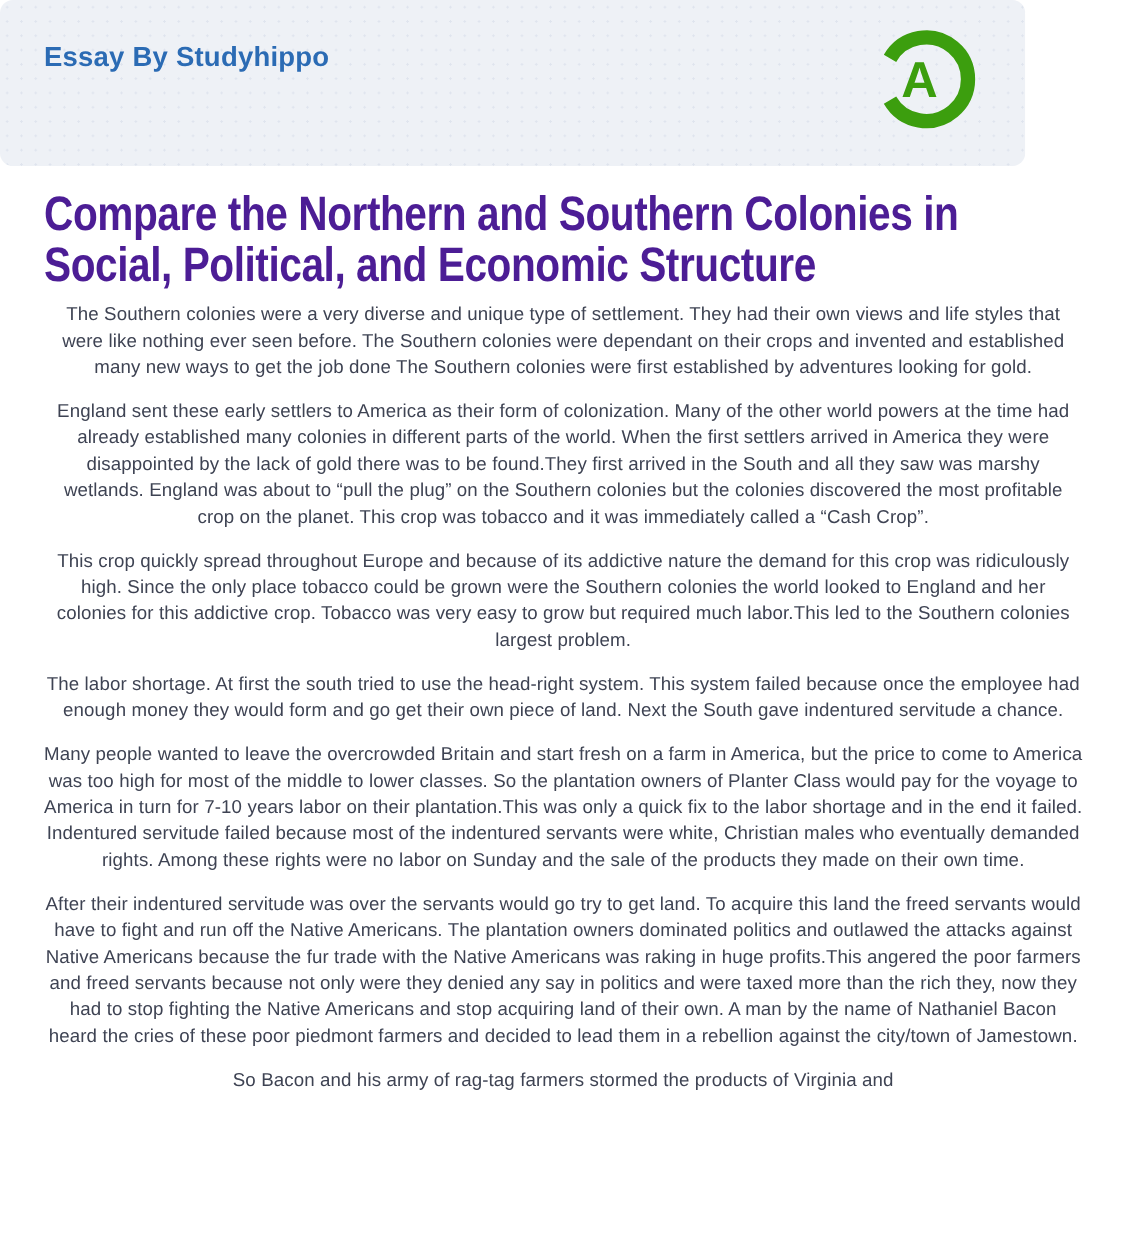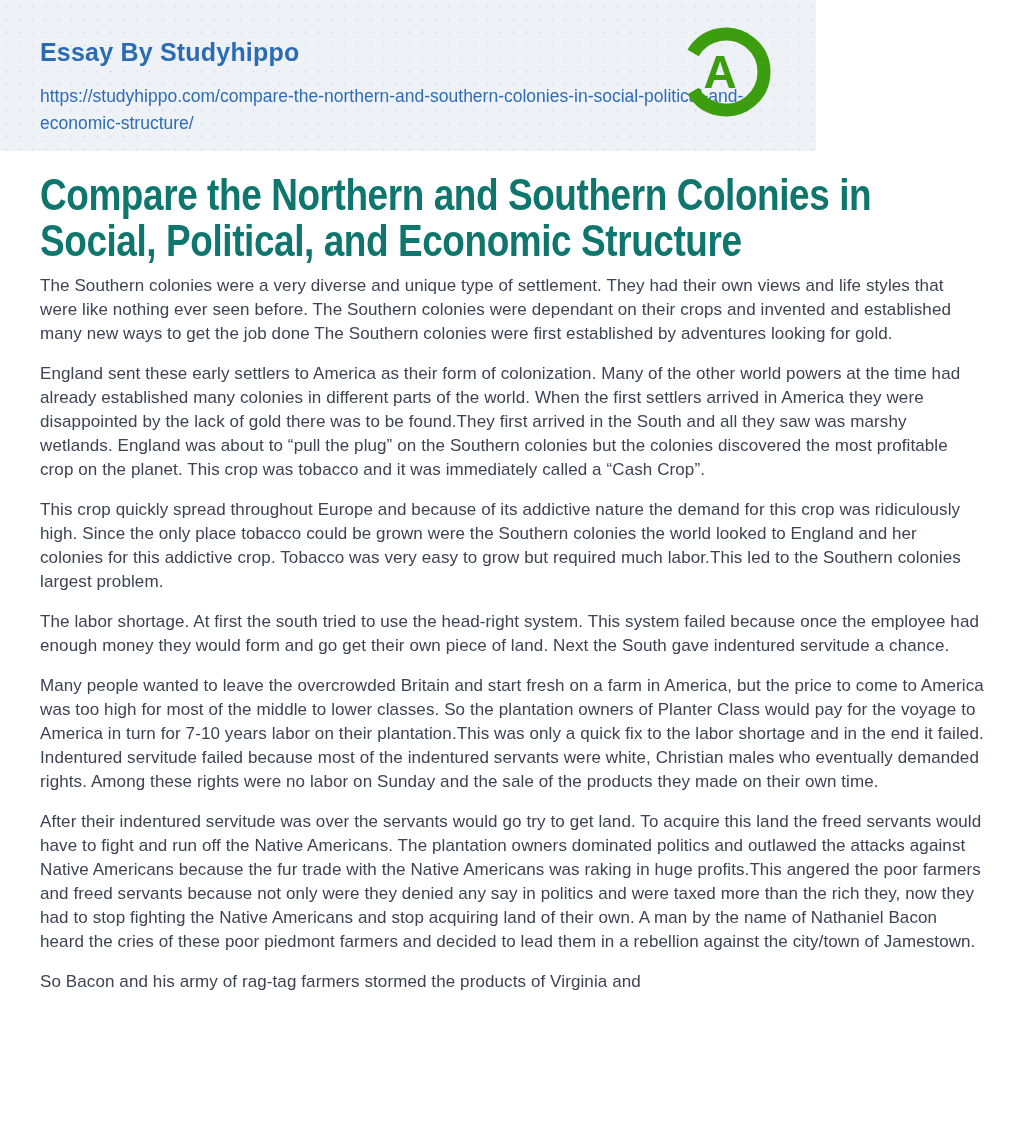--- a/index.html
+++ b/index.html
@@ -12,27 +12,28 @@
     font-family: "Liberation Sans", sans-serif;
   }
   .page {
     width: 1024px;
     height: 1122px;
     background: #ffffff;
   }
   
   .hdr {
     box-sizing: border-box;
-    width: 816px;
+    width: 932px;
     height: 151px;
     background-color: #eef1f6;
     background-image: radial-gradient(#dfe4ee 1px, rgba(0,0,0,0) 1.2px);
     background-size: 13px 13px;
     padding: 38px 40px 0 40px;
     position: relative;
+    border-radius: 12px;
   }
   .byline {
     color: #2b6bb4;
     font-size: 25px;
     font-weight: 700;
     letter-spacing: 0.2px;
   }
   .url {
     display: block;
     margin-top: 16px;
@@ -62,55 +63,52 @@
     font-family: "Liberation Sans", sans-serif;
     font-weight: 700;
     font-size: 46px;
   }
   
   main {
     padding: 0 40px;
   }
   h1 {
     margin: 21px 0 10px 0;
-    color: #0f766e;
+    color: #4c1d95;
     font-weight: 700;
     font-size: 44px;
     line-height: 46px;
     letter-spacing: -0.5px;
   }
   .t-line {
     display: block;
     white-space: nowrap;
     transform: scaleX(0.84);
     transform-origin: left center;
   }
   .essay-body {
     max-width: 946px;
   }
   .essay-body p {
     margin: 0 0 16px 0;
     color: #3e4353;
     font-size: 17px;
     line-height: 24px;
     letter-spacing: 0.1px;
+    text-align: center;
   }
 </style>
 </head>
 <body>
 
 <div class="page">
 
   <header class="hdr">
     <div>
       <div class="byline">Essay By Studyhippo</div>
-      <a class="url">
-        <span class="url-line">https://studyhippo.com/compare-the-northern-and-southern-colonies-in-social-political-and-</span>
-        <span class="url-line">economic-structure/</span>
-      </a>
     </div>
     <div class="logo">
       <svg viewBox="0 0 100 100" aria-hidden="true">
         <path class="arc" d="M 17.1 31 A 38 38 0 1 1 17.1 69"></path>
         <text class="letter" x="44" y="66" text-anchor="middle">A</text>
       </svg>
     </div>
   </header>
 
   <main>

